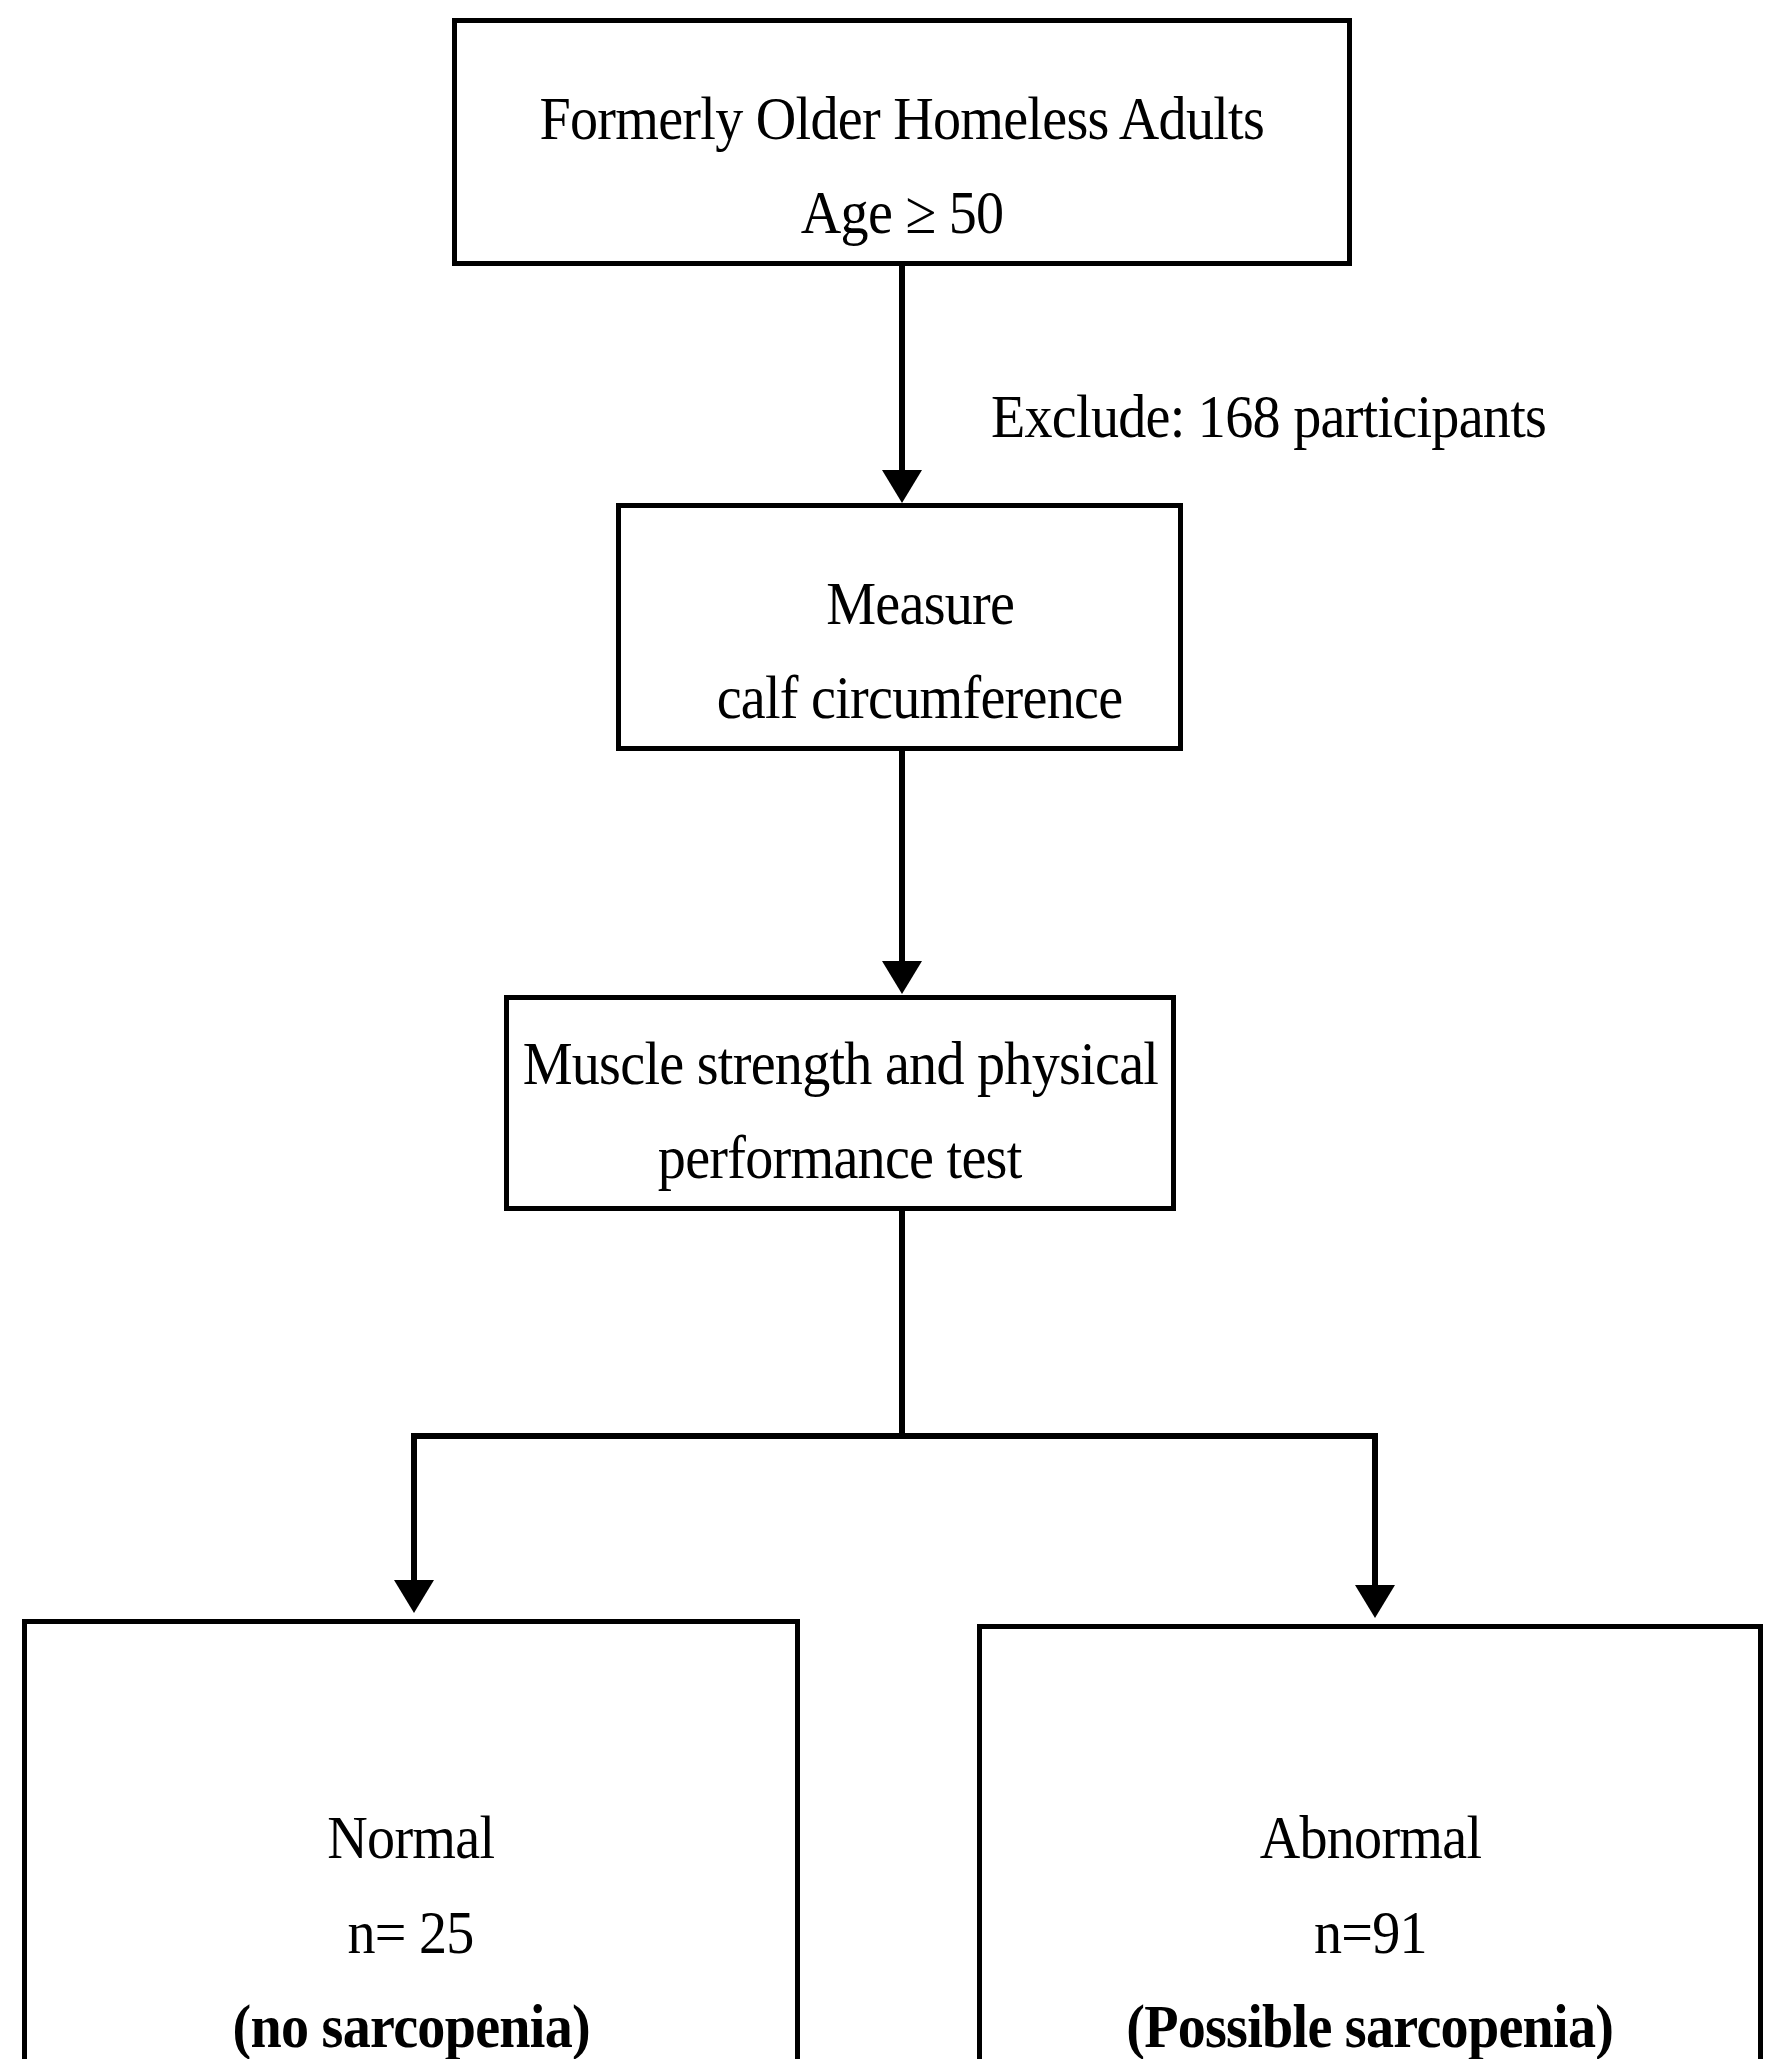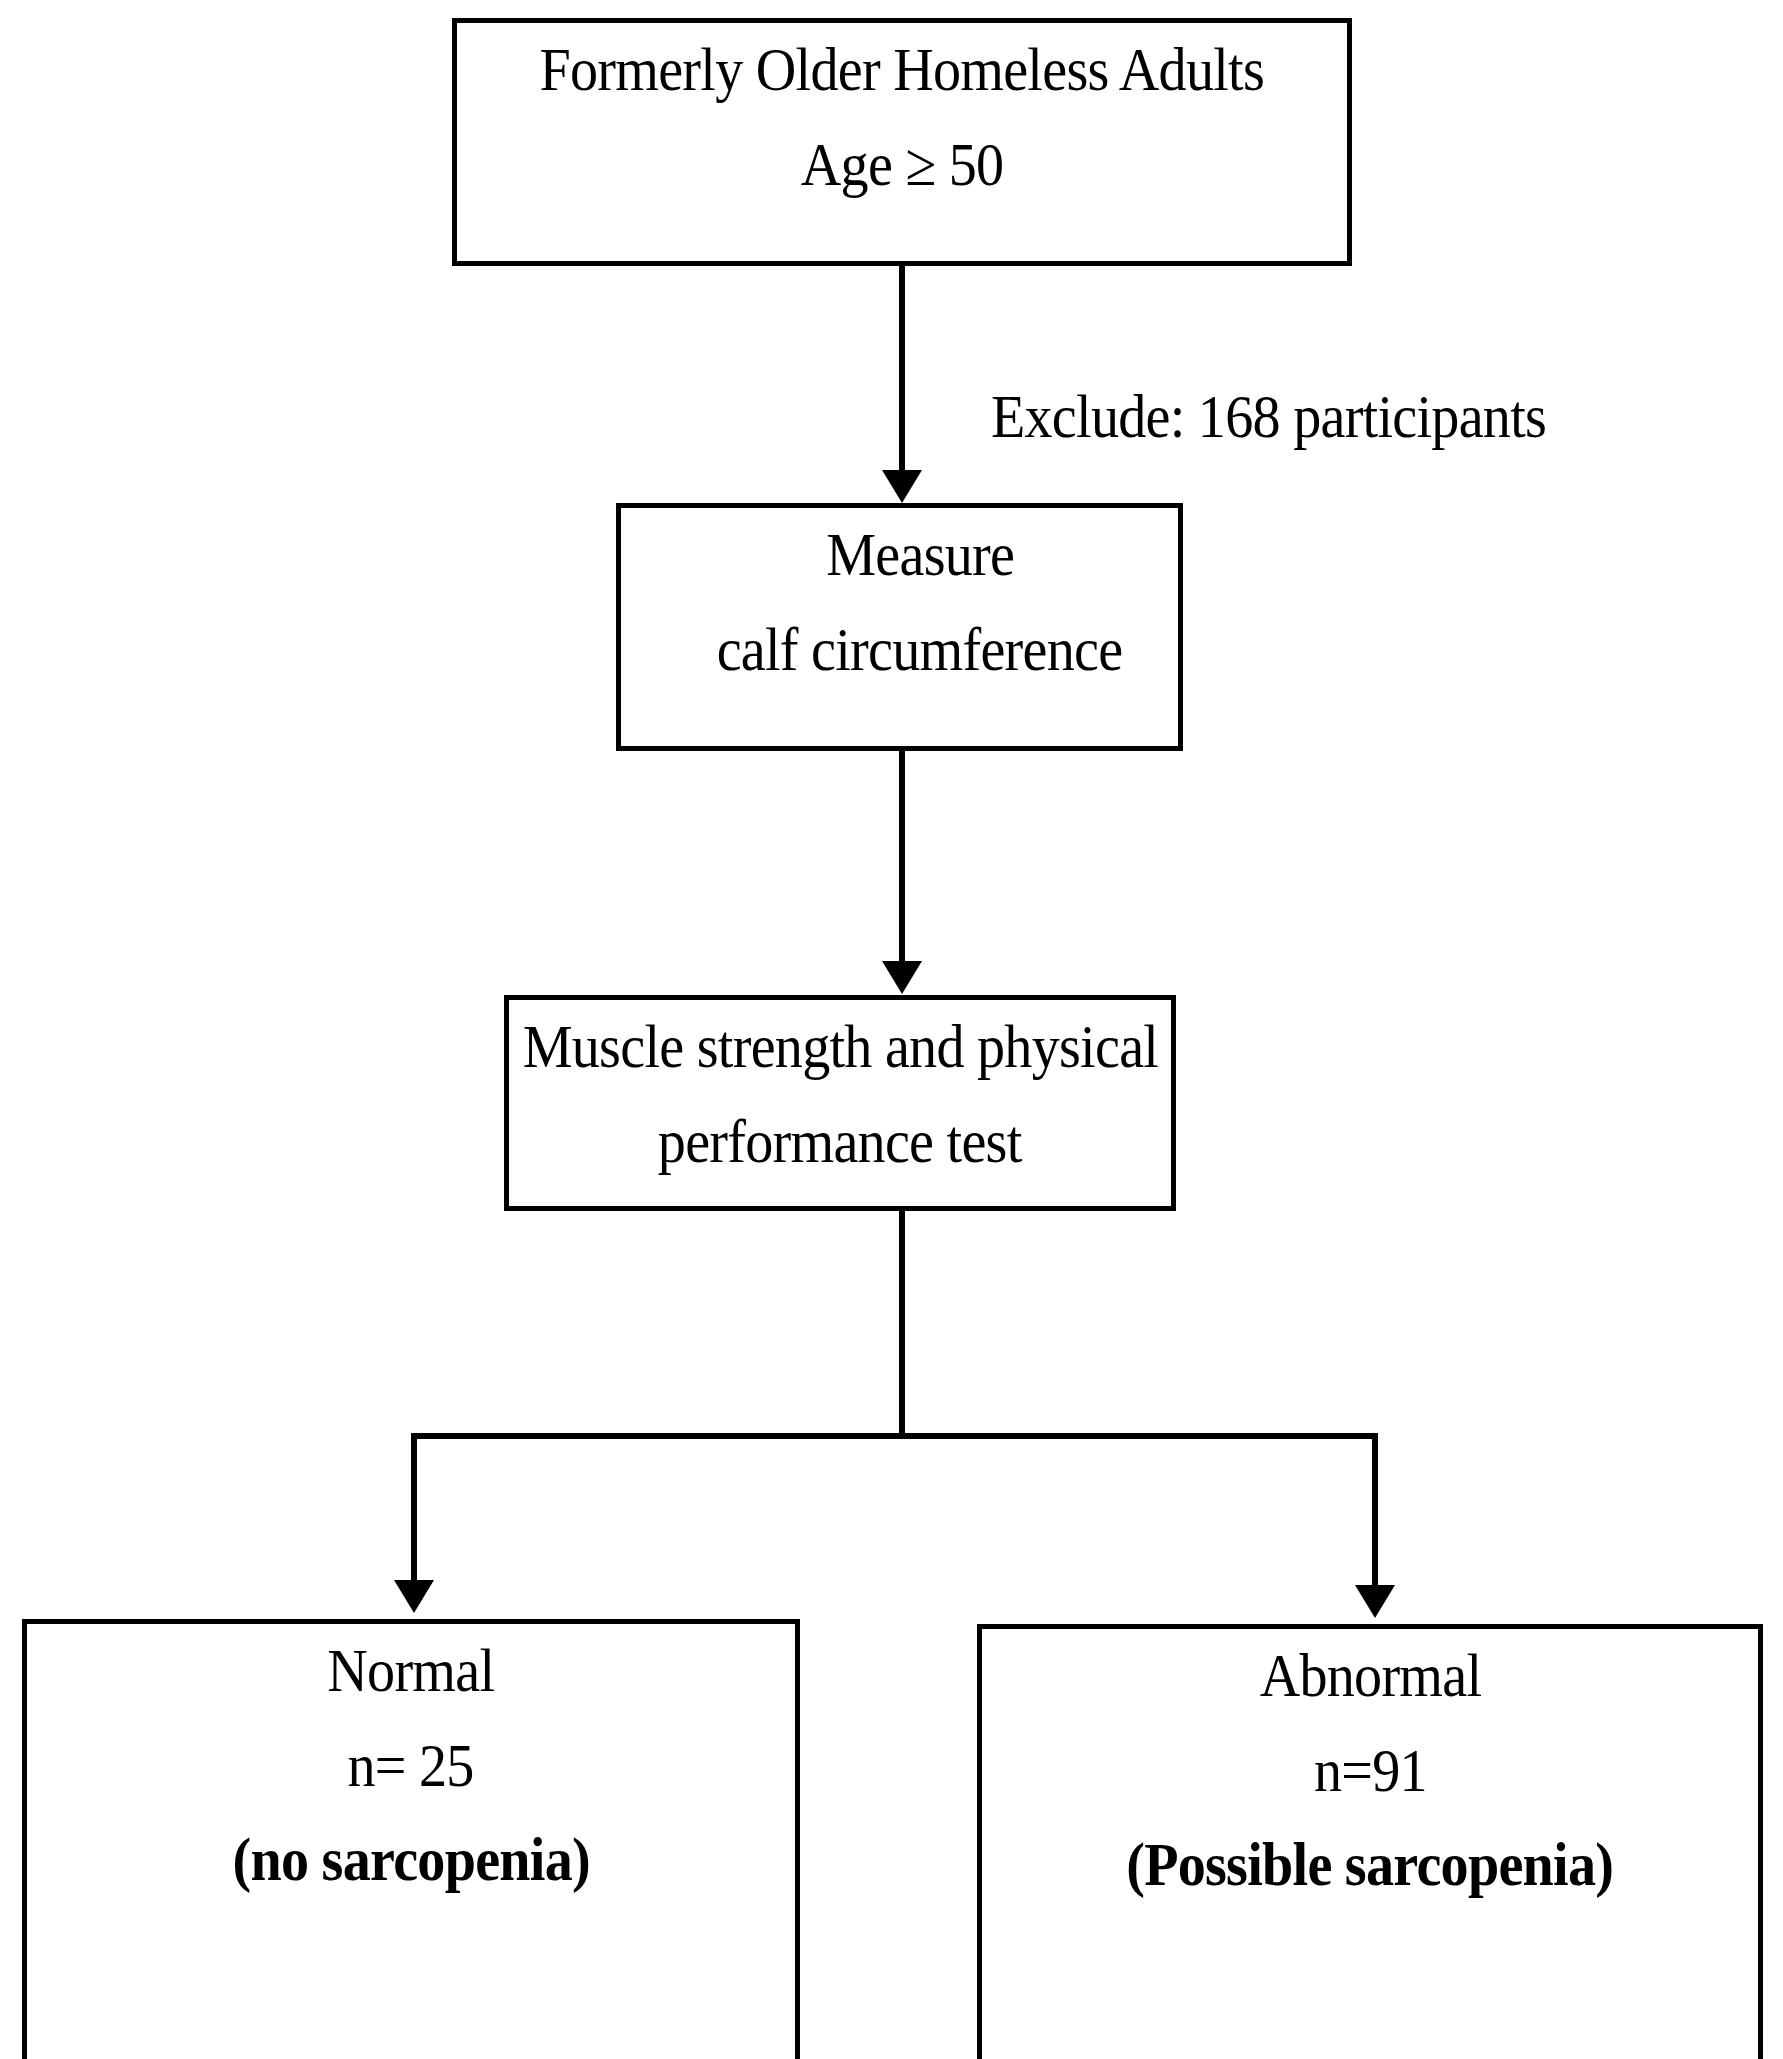--- a/index.html
+++ b/index.html
@@ -6,21 +6,21 @@
   body{font-family:"Liberation Serif","DejaVu Serif",serif;color:#000;}
   #canvas{position:relative;width:1784px;height:2059px;background:#fff;overflow:hidden;}
   .node{
     position:absolute;
     border:5.8px solid #000;
     background:#fff;
     box-sizing:border-box;
     display:flex;
     flex-direction:column;
     align-items:center;
-    justify-content:flex-start;
+    justify-content:flex-end;
   }
   .node .line{
     display:block;
     text-align:center;
     font-size:61px;
     line-height:1.55;
     letter-spacing:-0.8px;
     transform:scaleX(0.92);
     white-space:nowrap;
   }

